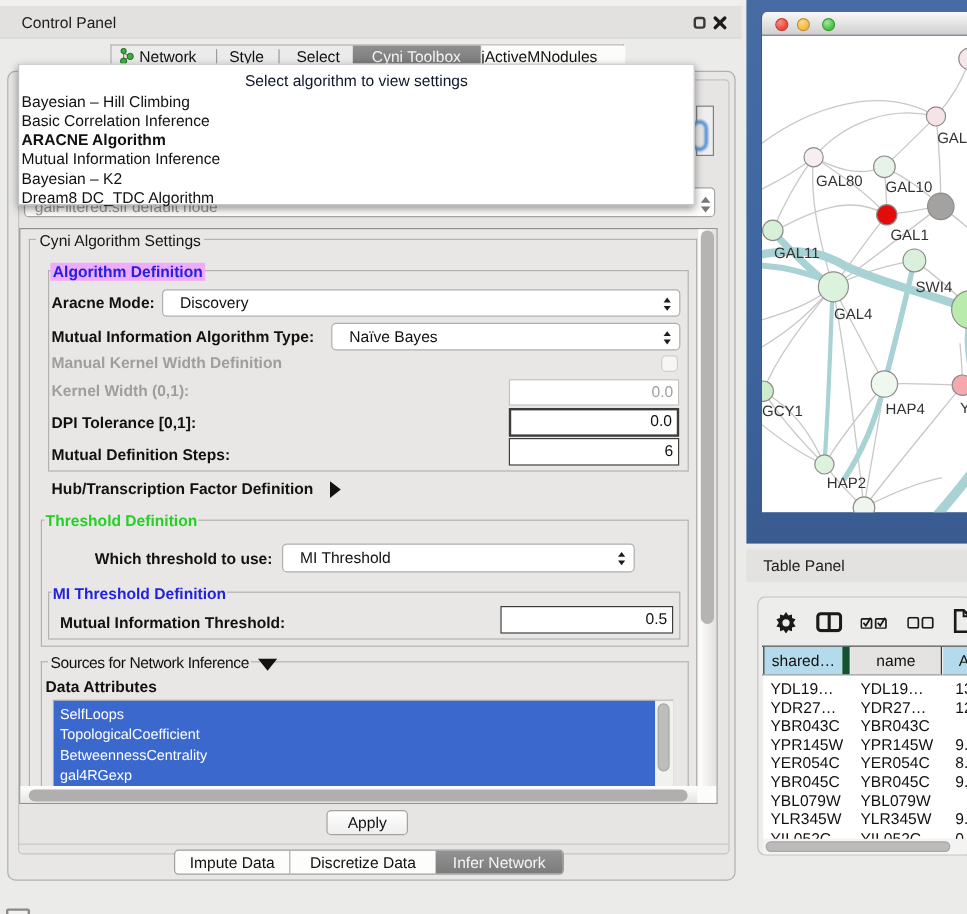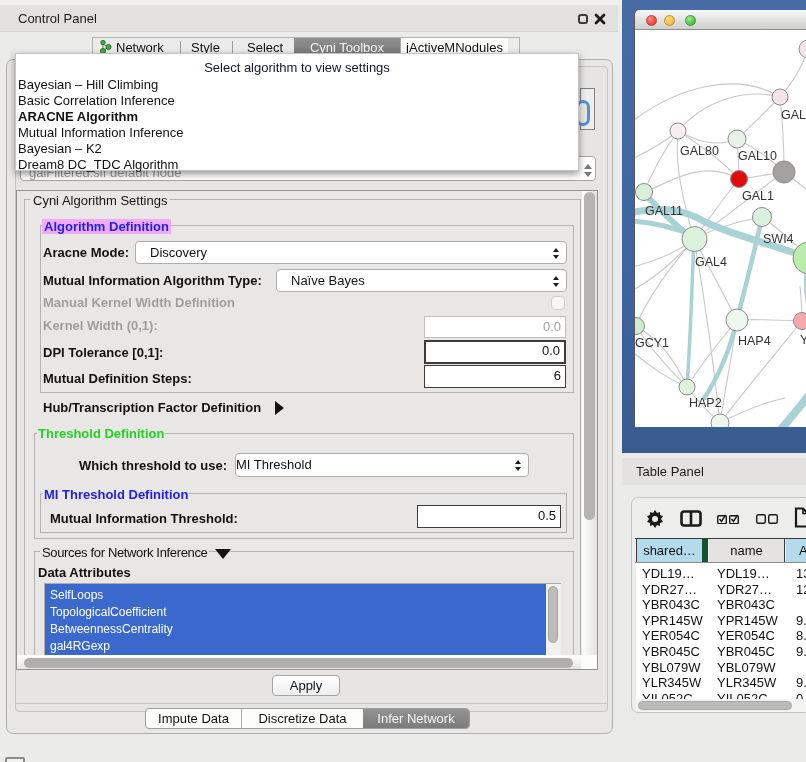--- a/index.html
+++ b/index.html
@@ -36,21 +36,21 @@
     <circle cx="3" cy="2.5" r="2.2" fill="#3fae3f" stroke="#1c641c" stroke-width="0.8"></circle>
     <circle cx="3" cy="11" r="2.6" fill="#3fae3f" stroke="#1c641c" stroke-width="0.8"></circle>
     <circle cx="8.5" cy="7" r="2.6" fill="#3fae3f" stroke="#1c641c" stroke-width="0.8"></circle>
   </svg>
   <div class="abs" style="left:23px;top:0;height:20px;line-height:20px;">Network</div>
   <div class="abs" style="left:87px;top:3px;width:1px;height:14px;background:#9d9b9a;"></div>
   <div class="abs" style="left:98px;top:0;height:20px;line-height:20px;">Style</div>
   <div class="abs" style="left:139px;top:3px;width:1px;height:14px;background:#9d9b9a;"></div>
   <div class="abs" style="left:154px;top:0;height:20px;line-height:20px;">Select</div>
   <div class="abs" style="left:201px;top:0;width:106px;height:20px;background:linear-gradient(180deg,#8f8f8f,#747474);color:#f4f4f4;text-align:center;line-height:20px;">Cyni Toolbox</div>
-  <div class="abs" style="left:307px;top:0;width:108px;height:20px;background:#fcfcfb;border-left:1px solid #a9a7a6;text-align:center;line-height:20px;">jActiveMNodules</div>
+  <div class="abs" style="left:307px;top:0;width:121px;height:20px;background:#fcfcfb;border-left:1px solid #a9a7a6;text-align:left;line-height:20px;">jActiveMNodules</div>
 </div>
 
 <div class="abs" style="left:580px;top:88px;width:15px;height:42px;background:#efeeee;border:1px solid #828080;"></div>
 <div class="abs" style="left:576px;top:100px;width:14px;height:26px;border:3px solid #5590d5;border-radius:7px;background:#e8e7e6;filter:blur(0.7px);"></div>
 <div class="abs" style="left:20px;top:156px;width:576px;height:25px;background:#fff;border:1px solid #a8a6a5;border-radius:4px;">
   <div class="abs" style="left:8px;top:8px;color:#9a9a9a;">galFiltered.sif default node</div>
   <div class="abs" style="left:563px;top:7px;width:0;height:0;border-left:4px solid transparent;border-right:4px solid transparent;border-bottom:5px solid #777;"></div>
   <div class="abs" style="left:563px;top:15px;width:0;height:0;border-left:4px solid transparent;border-right:4px solid transparent;border-top:5px solid #777;"></div>
 </div>
 
@@ -81,21 +81,21 @@
 <div class="abs b" style="left:43px;top:371px;">Mutual Definition Steps:</div>
 <div class="abs field" style="left:424px;top:365px;width:142px;height:23px;border:1px solid #3c3c3c;">6</div>
 
 <div class="abs b" style="left:43px;top:400px;">Hub/Transcription Factor Definition</div>
 <div class="abs" style="left:275px;top:401px;width:0;height:0;border-top:7px solid transparent;border-bottom:7px solid transparent;border-left:9px solid #111;"></div>
 
 <div class="abs fs" style="left:34px;top:433px;width:540px;height:106px;"></div>
 <div class="abs b" style="left:37px;top:426px;background:#e8e7e6;padding:0 1px;color:#24d024;">Threshold Definition</div>
 
 <div class="abs b" style="left:79px;top:458px;">Which threshold to use:</div>
-<div class="abs combo" style="left:235px;top:453px;width:294px;height:24px;"><span style="text-align:right;">MI Threshold</span></div>
+<div class="abs combo" style="left:235px;top:453px;width:294px;height:24px;"><span style="margin-left:14px;text-align:right;">MI Threshold</span></div>
 
 <div class="abs fs" style="left:40px;top:493px;width:527px;height:40px;"></div>
 <div class="abs b" style="left:43px;top:487px;background:#e8e7e6;padding:0 1px;color:#2222dd;">MI Threshold Definition</div>
 <div class="abs b" style="left:50px;top:511px;">Mutual Information Threshold:</div>
 <div class="abs field" style="left:417px;top:505px;width:144px;height:23px;border:1px solid #3c3c3c;">0.5</div>
 
 <div class="abs fs" style="left:34px;top:551px;width:540px;height:107px;border-bottom:none;"></div>
 <div class="abs" style="left:40px;top:545px;background:#e8e7e6;padding:0 2px;color:#111;letter-spacing:-0.35px;">Sources for Network Inference</div>
 <div class="abs" style="left:215px;top:549px;width:0;height:0;border-left:8px solid transparent;border-right:8px solid transparent;border-top:10px solid #111;"></div>
 <div class="abs b" style="left:38px;top:565px;">Data Attributes</div>

